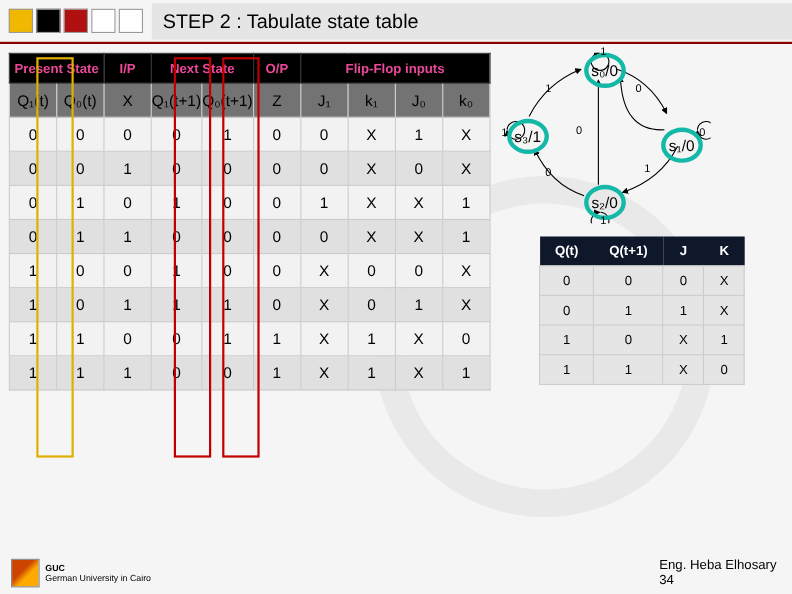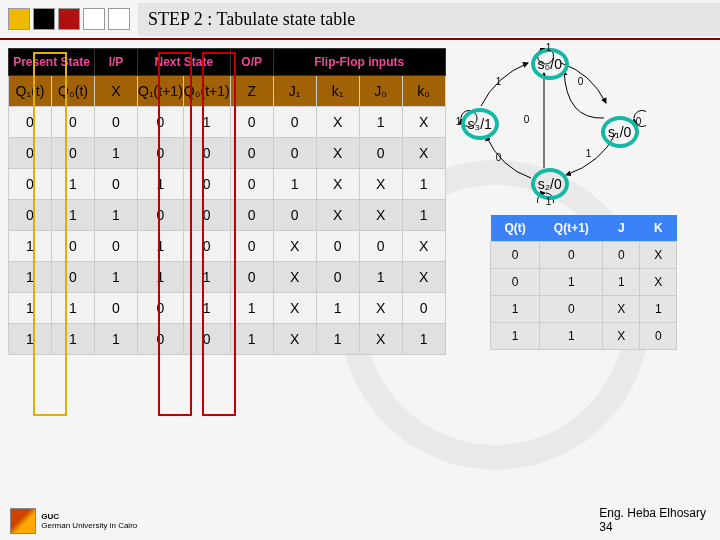--- a/index.html
+++ b/index.html
@@ -1,33 +1,33 @@
 <!DOCTYPE html>
 <html><head>
 <meta charset="utf-8">
 <style>
 body{margin:0;font-family:Arial,sans-serif;background:#f5f5f5;width:720px;height:540px;position:relative;overflow:hidden}
 .header{display:flex;align-items:center}
 .squares{display:flex;gap:3px;padding:8px}
 .sq{width:20px;height:20px;border:1px solid #999}
-.title-bar{flex:1;background:#e5e5e5;font-size:18px;padding:6px 10px;font-family:Liberation Serif, serif}
+.title-bar{flex:1;background:#e5e5e5;font-size:18px;padding:6px 10px;font-family:Liberation Sans, sans-serif}
 .divider{height:2px;background:#8b0000}
 .main{display:flex;padding:8px;gap:10px;position:relative}
 .state-table{border-collapse:collapse;font-size:12px}
 .state-table th{background:#000;color:#ec4899;font-weight:bold;padding:6px 4px;text-align:center;border:1px solid #333}
-.hdr2 td{background:#a16207;text-align:center;padding:6px 4px;font-size:11px;border:1px solid #aaa}
+.hdr2 td{background:#737373;text-align:center;padding:6px 4px;font-size:11px;border:1px solid #aaa}
 .state-table tbody td{text-align:center;padding:7px 0;width:42px;border:1px solid #ccc;font-size:14px}
 .r-even{background:#f2f2f2}
 .r-odd{background:#e0e0e0}
 .hilite{position:absolute;border:2px solid;pointer-events:none}
 .diagram{width:190px;height:155px;position:relative;font-size:11px}
 .node{position:absolute;width:30px;height:24px;border:4px solid #14b8a6;border-radius:50%;display:flex;align-items:center;justify-content:center;font-size:14px}
 .arrmark{position:absolute;font-size:10px}
 .jk-table{border-collapse:collapse;font-size:12px;position:absolute;left:490px;top:215px}
-.jk-table th{background:#3b82f6;color:#fff;padding:6px 14px;text-align:center}
+.jk-table th{background:#0f172a;color:#fff;padding:6px 14px;text-align:center}
 .jk-table td{background:#e5e5e5;padding:6px 14px;text-align:center;border:1px solid #ccc}
 .footer{position:absolute;bottom:6px;right:14px;font-size:12px}
 .guc{position:absolute;bottom:6px;left:10px;font-size:8px}
 .gucbox{width:24px;height:24px;border:1px solid #888;display:inline-block;vertical-align:middle;background:linear-gradient(135deg,#c40 40%,#fa0 60%)}
 .bg-dec{position:absolute;right:70px;bottom:70px;width:260px;height:260px;border:25px solid #e9e9e9;border-radius:50%;z-index:-1}
 </style>
 </head>
 <body>
 
 <div class="header">

